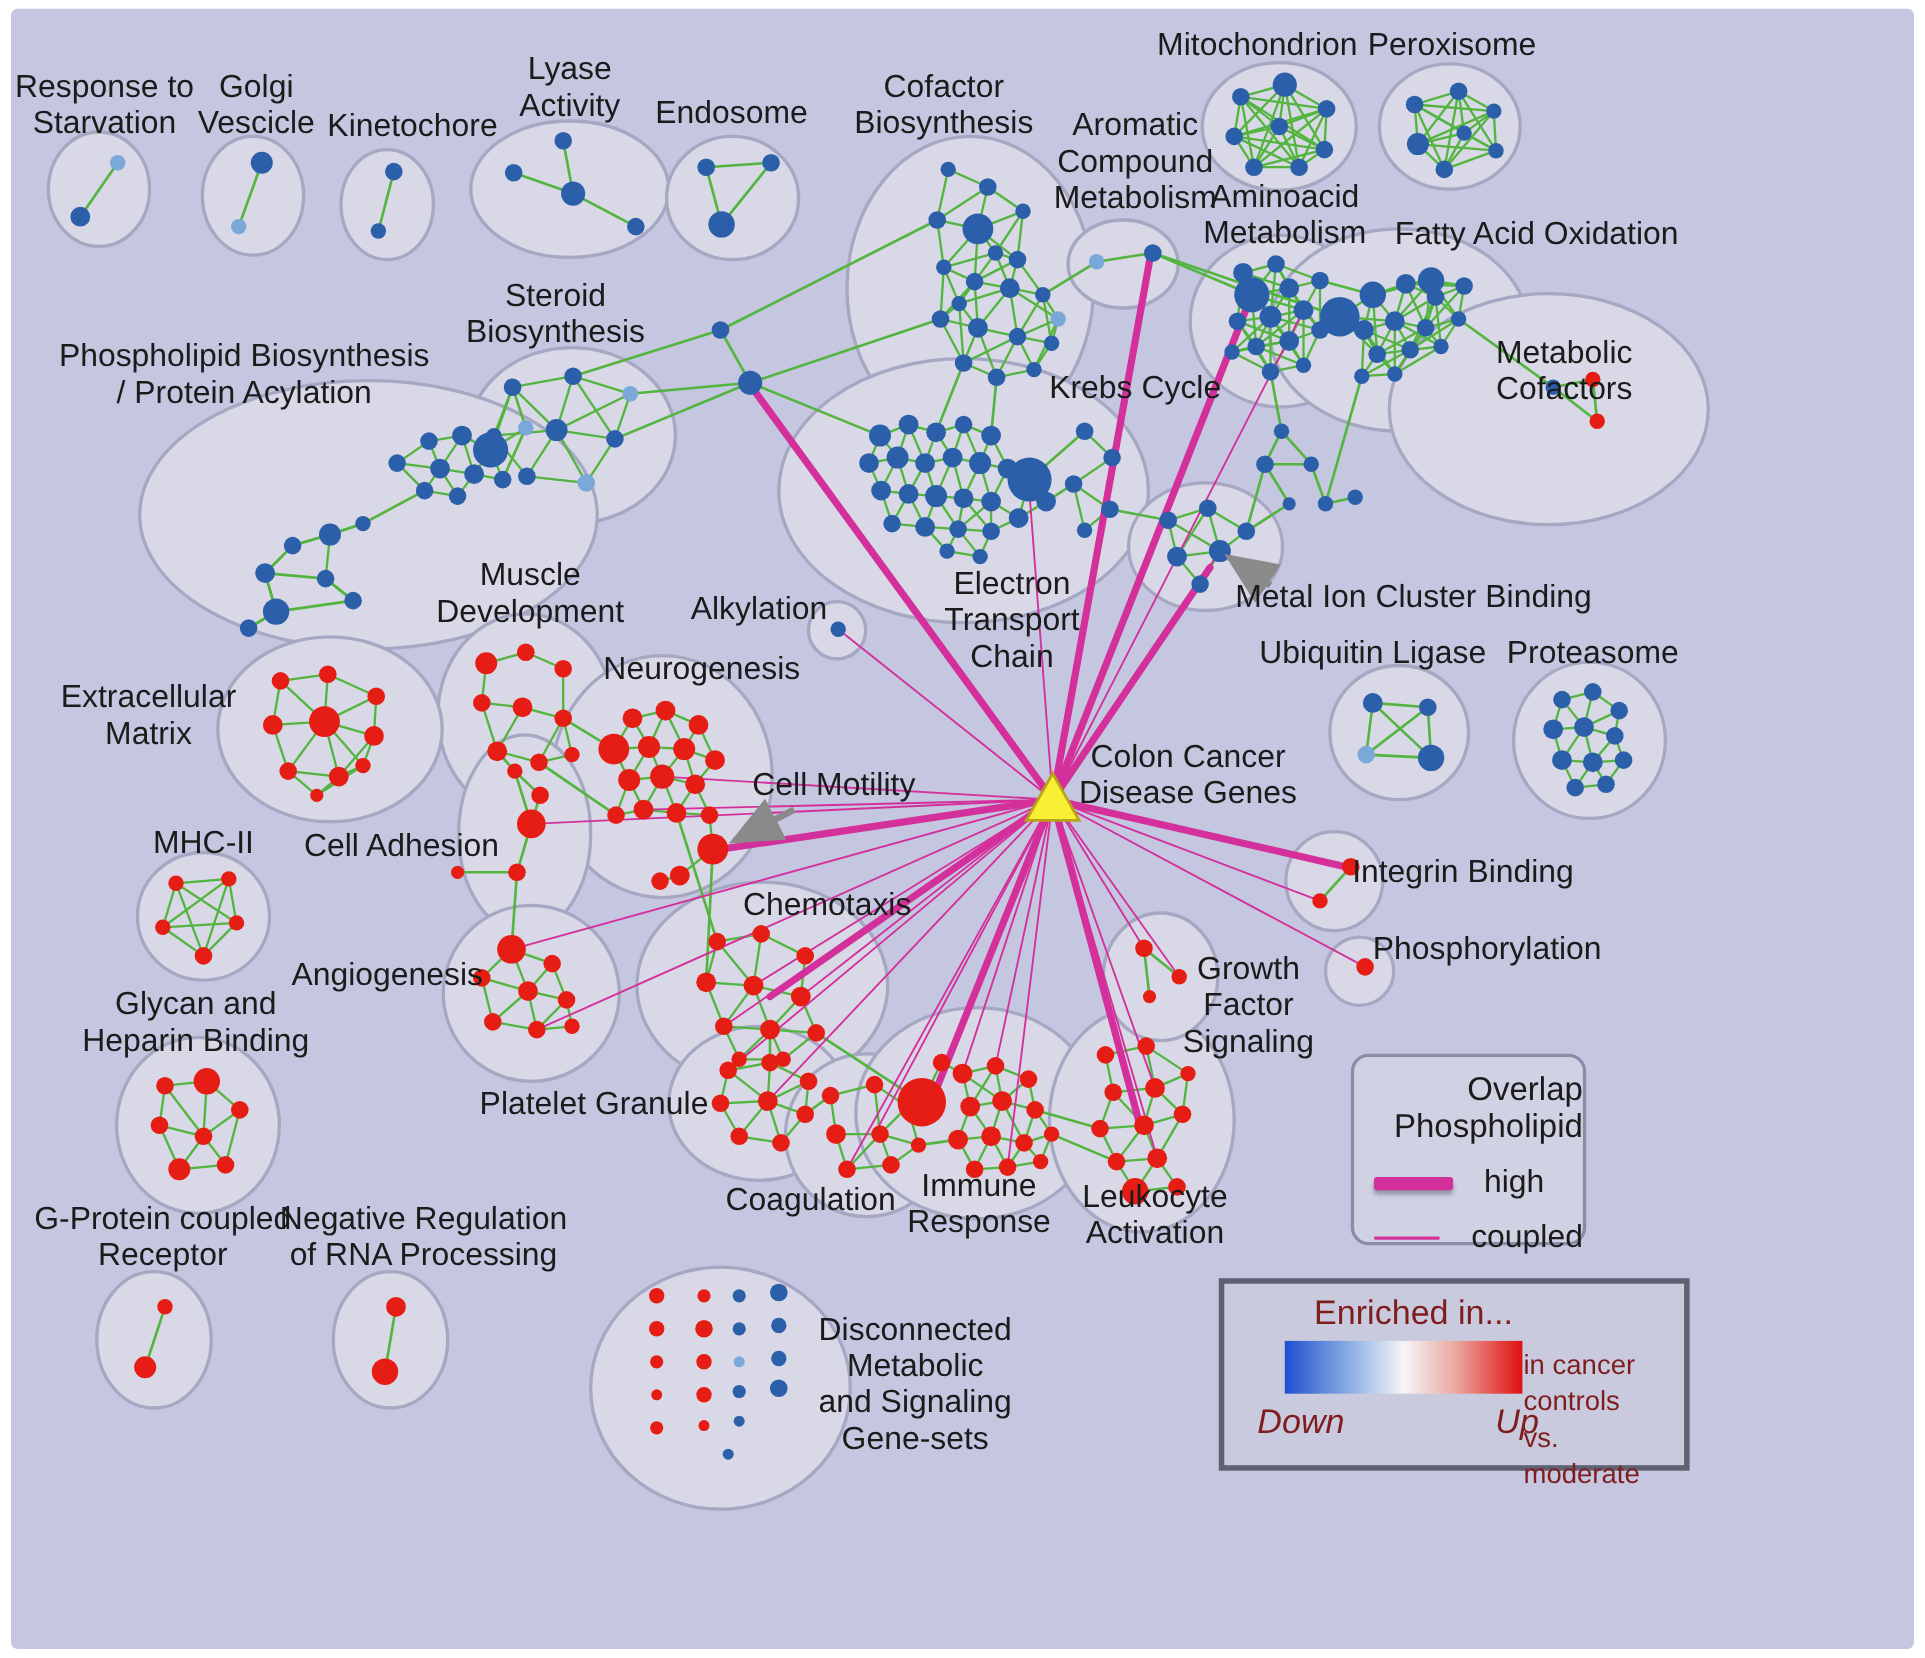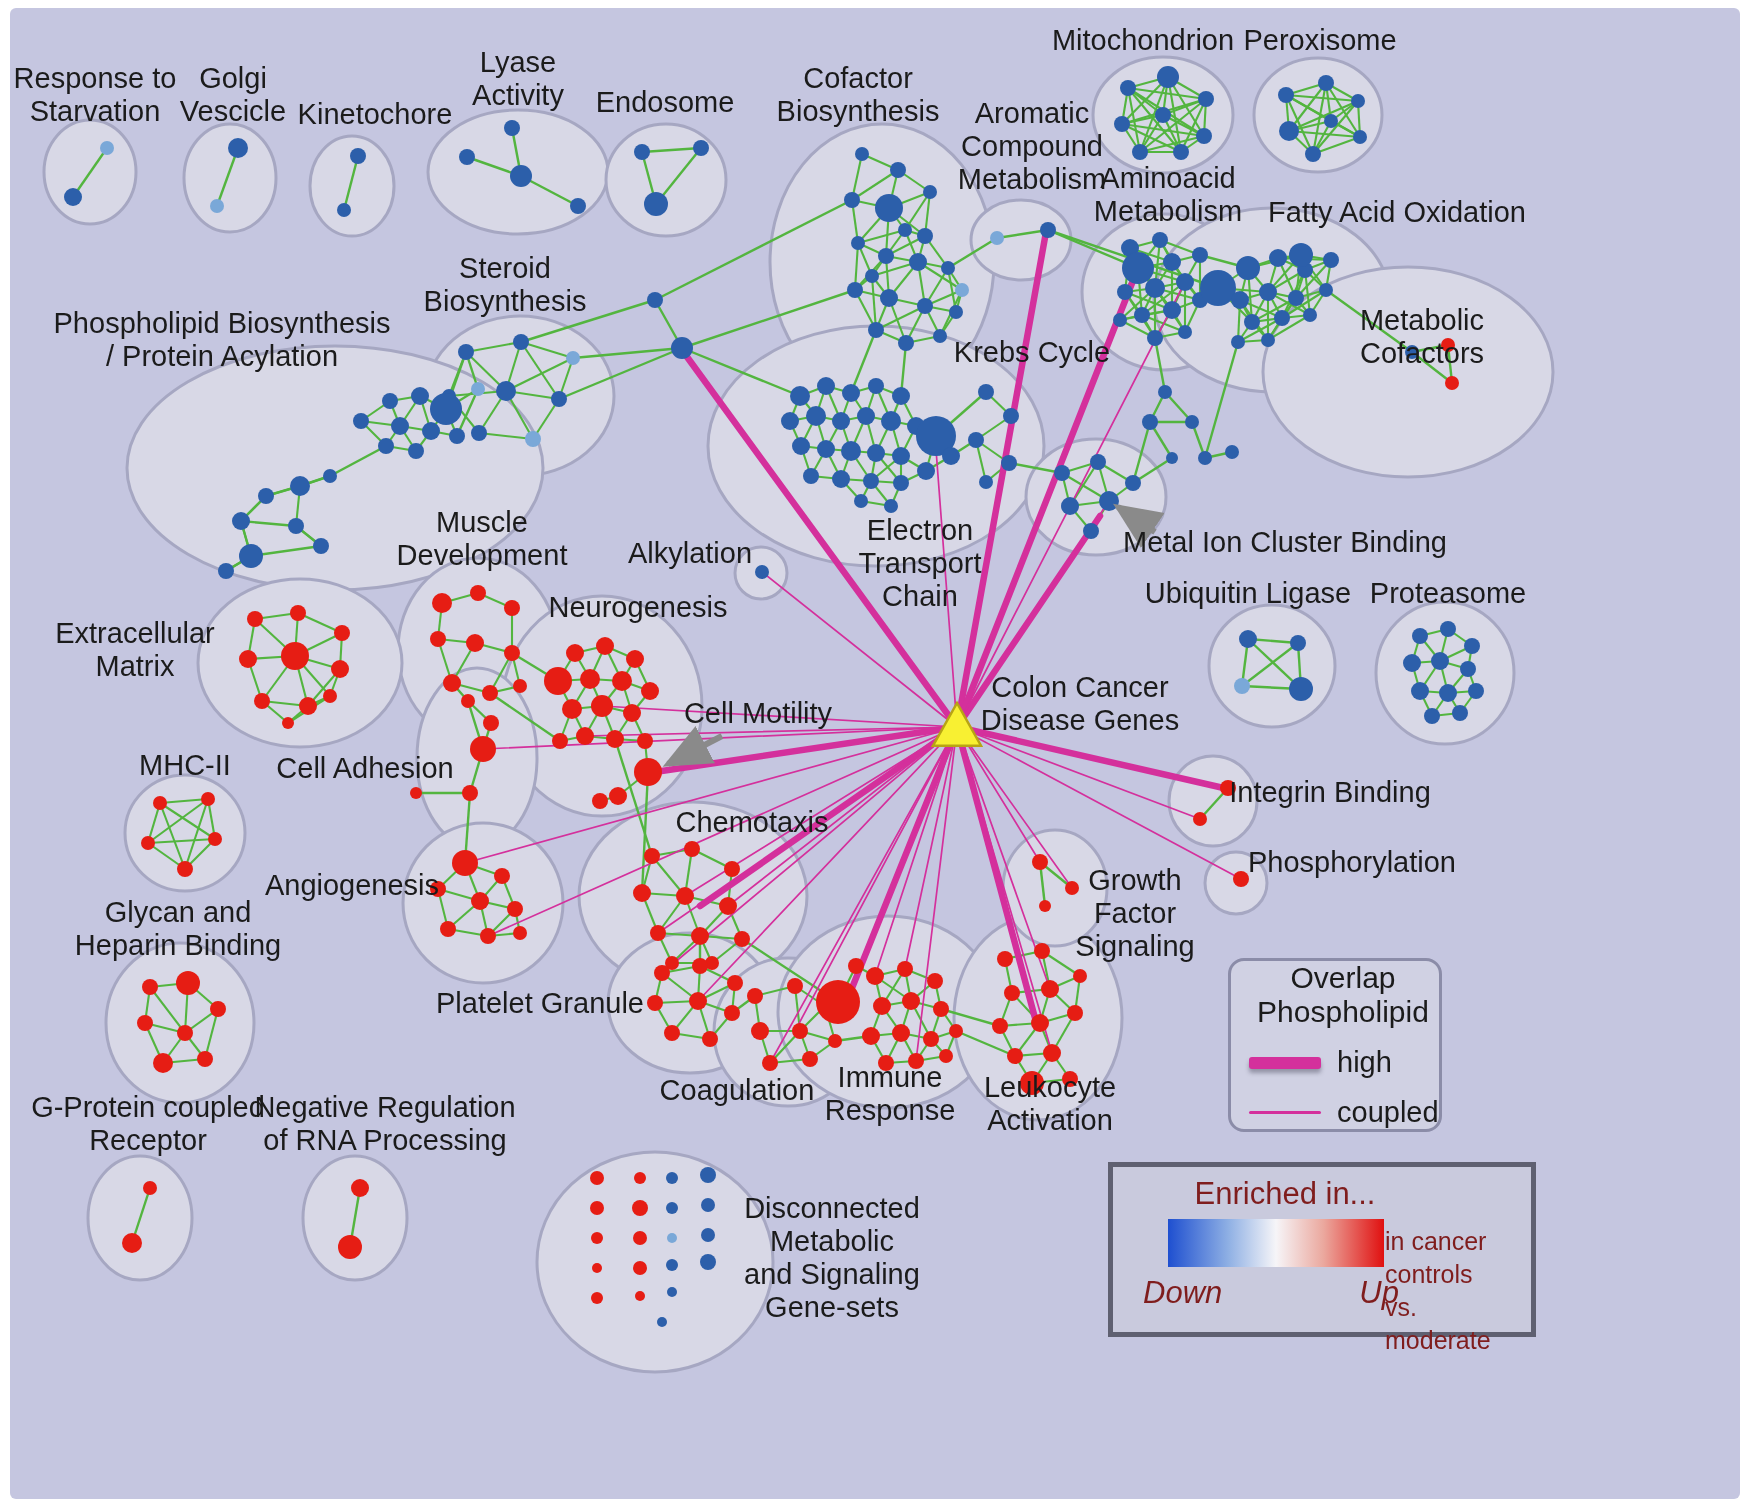--- a/index.html
+++ b/index.html
@@ -4,22 +4,22 @@
 <style>
   html,body{margin:0;padding:0;background:#ffffff;font-family:"Liberation Sans",sans-serif;}
   #stage{position:relative;width:1750px;height:1507px;background:#ffffff;overflow:hidden;}
   #network{position:absolute;left:0;top:0;}
   #network text{font-family:"Liberation Sans",sans-serif;fill:#1b1b1b;}
   .legend-sig{
     position:absolute;left:1228px;top:958px;width:214px;height:174px;
     box-sizing:border-box;border:3px solid #8b8ca8;border-radius:16px;
     background:#d0d1e3;color:#1b1b1b;
   }
-  .legend-sig-title{text-align:center;font-size:30px;line-height:34px;margin-left:16px;}
-  .legend-sig-row{display:flex;align-items:center;gap:16px;padding-left:18px;margin-top:17px;font-size:29px;}
+  .legend-sig-title{text-align:right;font-size:30px;line-height:34px;padding-top:13px;margin-left:16px;}
+  .legend-sig-row{display:flex;align-items:center;gap:28px;padding-left:18px;margin-top:17px;font-size:29px;}
   .sig-line{display:inline-block;width:72px;border-radius:3px;}
   .sig-line.high{height:12px;box-shadow:0 4px 4px rgba(70,70,90,.45);}
   .sig-line.moderate{height:3px;}
   .legend-enrich{
     position:absolute;left:1108px;top:1162px;width:428px;height:175px;
     box-sizing:border-box;border:5px solid #5f6071;background:#c9cadd;color:#7f1d1d;
   }
   .enrich-title{width:300px;margin-left:22px;text-align:center;font-size:31px;padding-top:9px;}
   .gradient-bar{position:absolute;left:55px;top:52px;width:216px;height:48px;}
   .enrich-scale{position:absolute;left:30px;top:108px;width:256px;display:flex;justify-content:space-between;font-size:31px;font-style:italic;}

